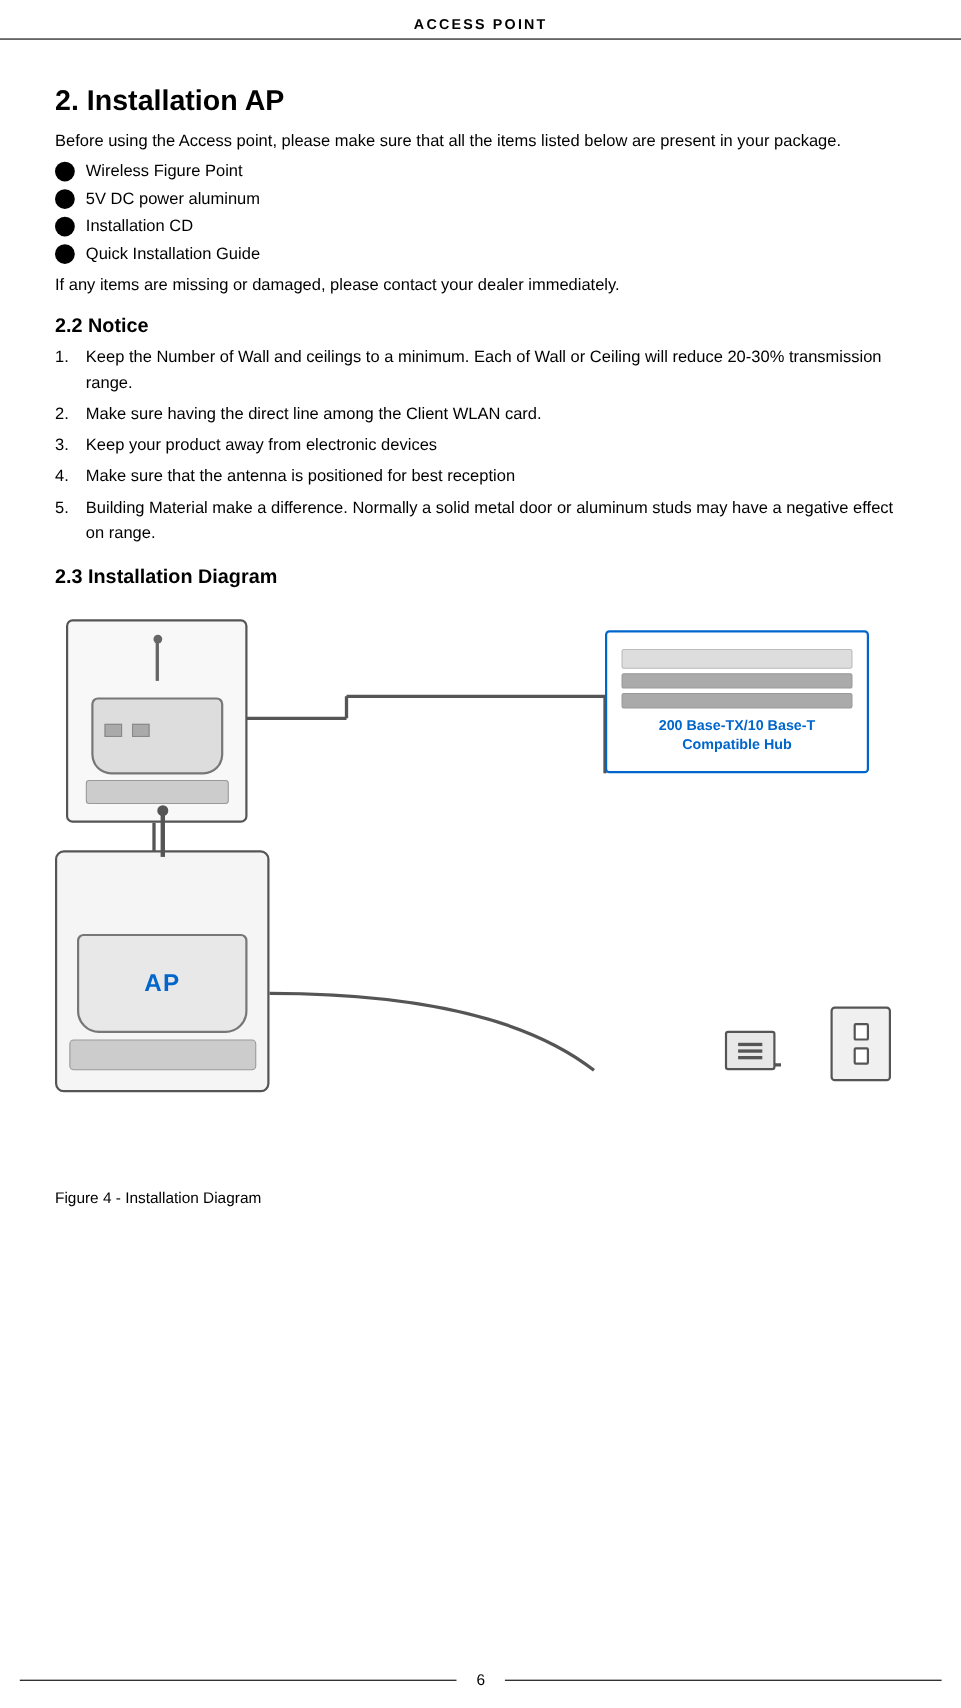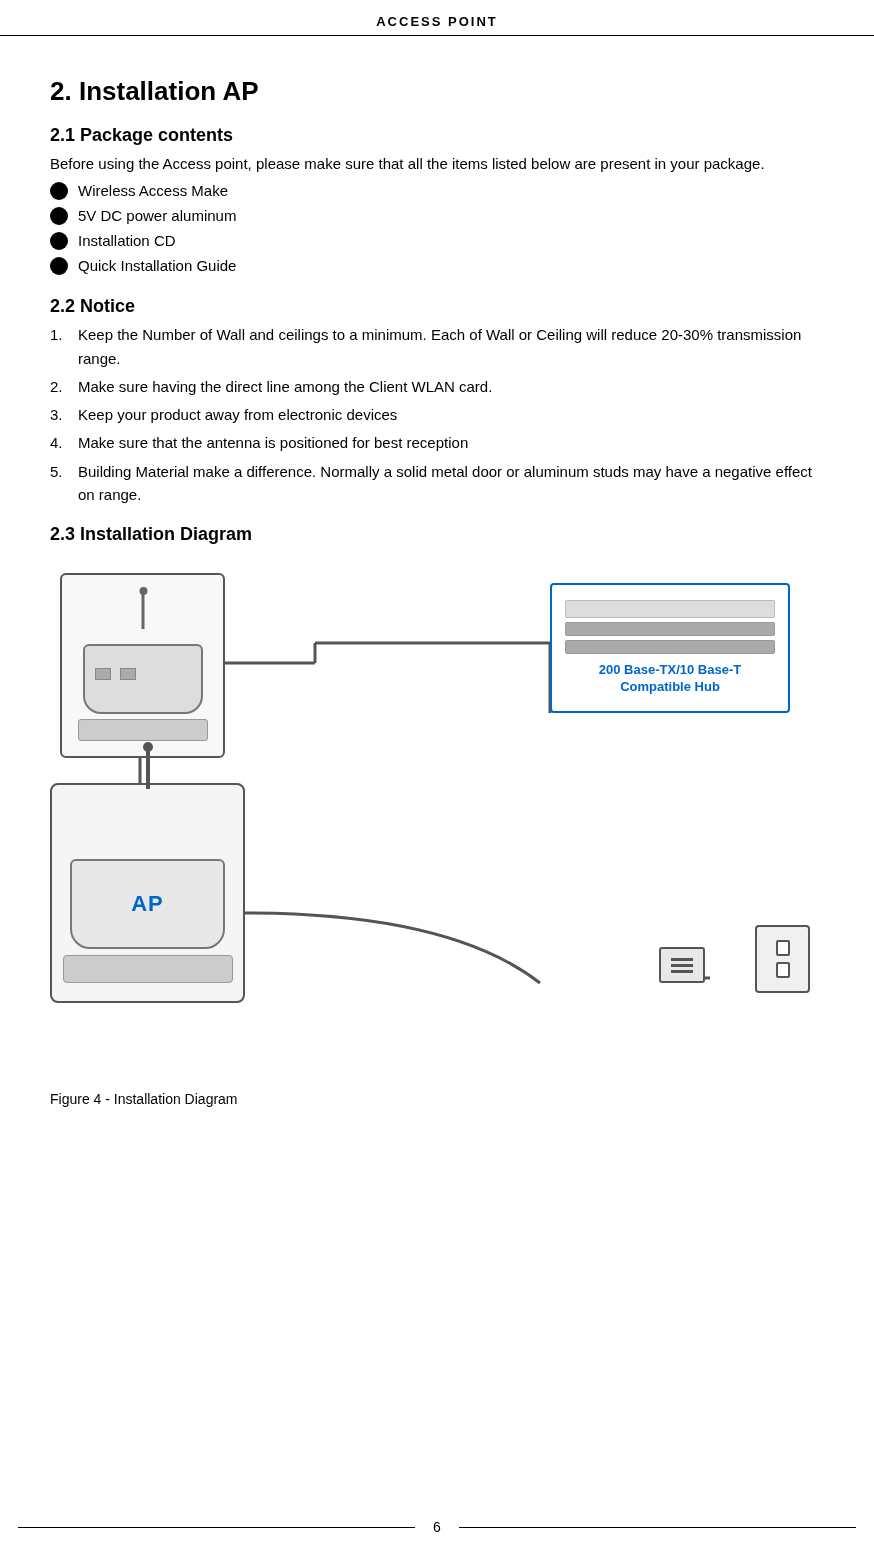--- a/index.html
+++ b/index.html
@@ -367,43 +367,43 @@
 <body>
 
 <div class="page-header">
   <span>ACCESS POINT</span>
 </div>
 
 <div class="page-content">
 
   <h1 class="section-title">2. Installation AP</h1>
 
-  <h2 class="subsection-title">2.1 Package contents</h2>
 
   <p class="body-text">Before using the Access point, please make sure that all the items listed below are present in your package.</p>
 
   <ul class="bullet-list">
     <li>
       <span class="bullet"></span>
-      <span>Wireless Access Make</span>
+      <span>Wireless Figure Point</span>
     </li>
     <li>
       <span class="bullet"></span>
       <span>5V DC power aluminum</span>
     </li>
     <li>
       <span class="bullet"></span>
       <span>Installation CD</span>
     </li>
     <li>
       <span class="bullet"></span>
       <span>Quick Installation Guide</span>
     </li>
   </ul>
 
+  <p class="missing-text">If any items are missing or damaged, please contact your dealer immediately.</p>
 
   <div class="notice-section">
     <h2 class="subsection-title">2.2 Notice</h2>
 
     <ol class="numbered-list">
       <li>
         <span class="num">1.</span>
         <span class="list-text">Keep the Number of Wall and ceilings to a minimum. Each of Wall or Ceiling will reduce 20-30% transmission range.</span>
       </li>
       <li>

